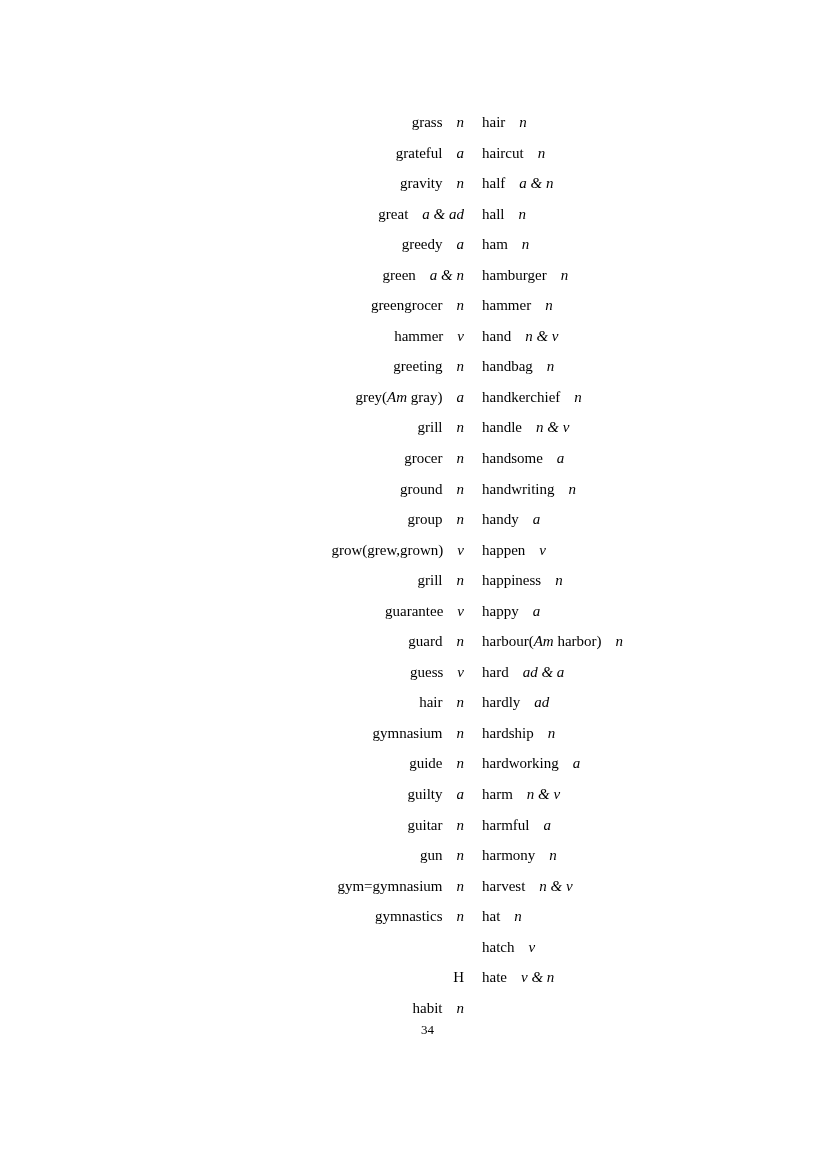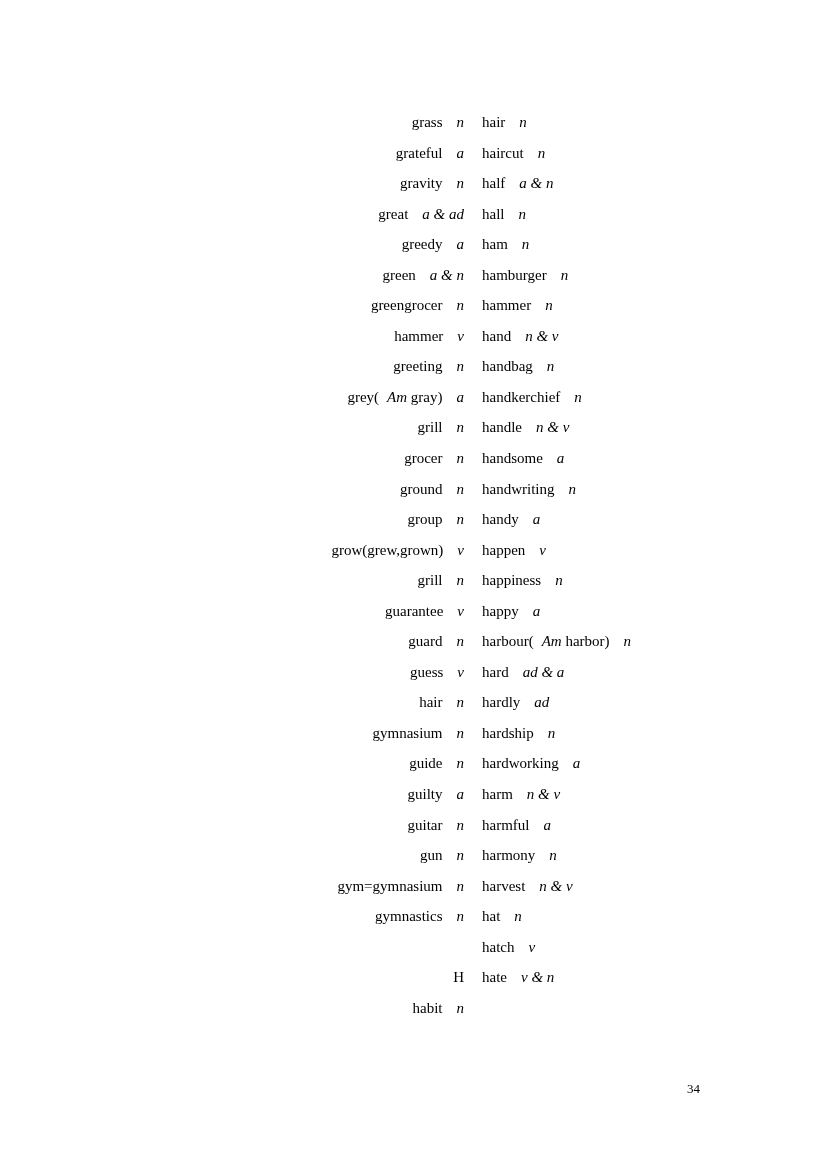--- a/index.html
+++ b/index.html
@@ -22,31 +22,31 @@
   }
   #col-left  { left: 164px; width: 300px; text-align: right; }
   #col-right { left: 482px; width: 340px; }
   .row {
     height: 30.56px;
     line-height: 30.56px;
     font-size: 15px;
     white-space: nowrap;
   }
   .word { font-style: normal; }
-  .it   { font-style: italic; margin-left: 8px; }
+  .it   { font-style: italic; }
   .pos  {
     font-style: italic;
     margin-left: 14px;
   }
   .page-number {
     position: absolute;
-    top: 1081px;
+    top: 1022px;
     left: 155px;
     width: 545px;
-    text-align: right;
+    text-align: center;
     font-size: 13px;
     line-height: 16px;
   }
 </style>
 </head>
 <body>
 
 <div class="page">
   <div class="col" id="col-left">
       <div class="row"><span class="word">grass</span><span class="pos">n</span></div>

